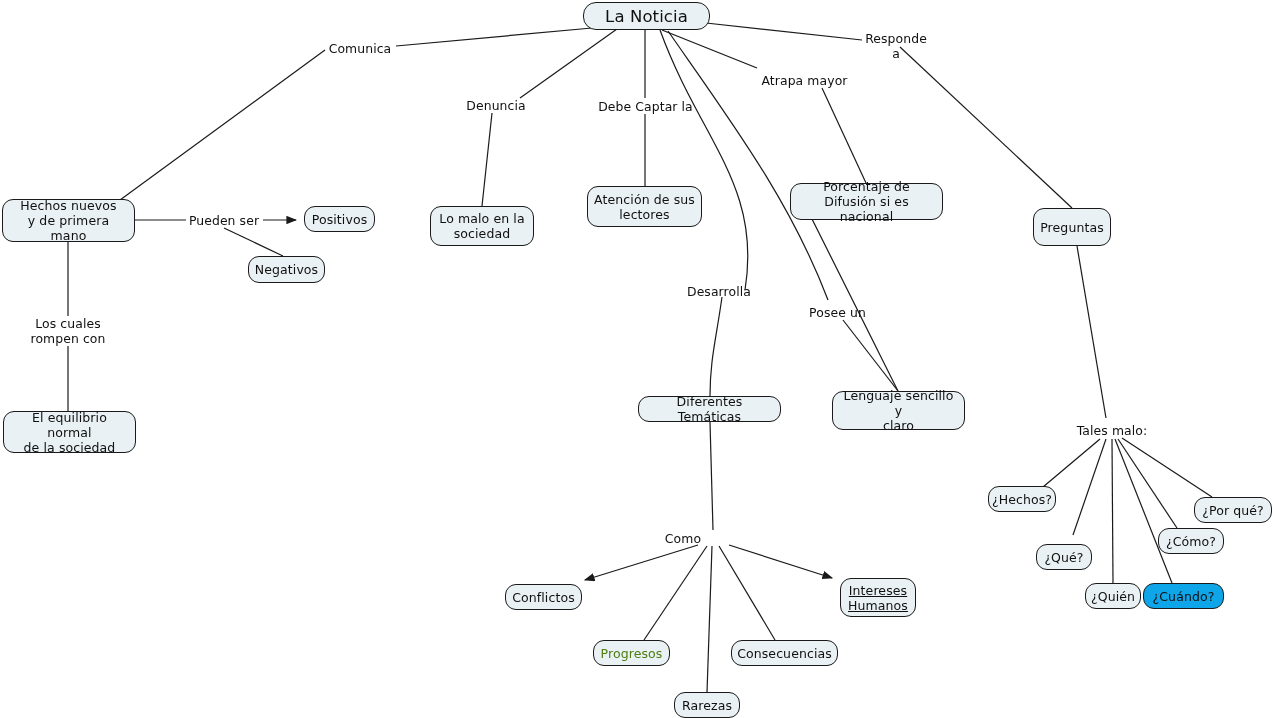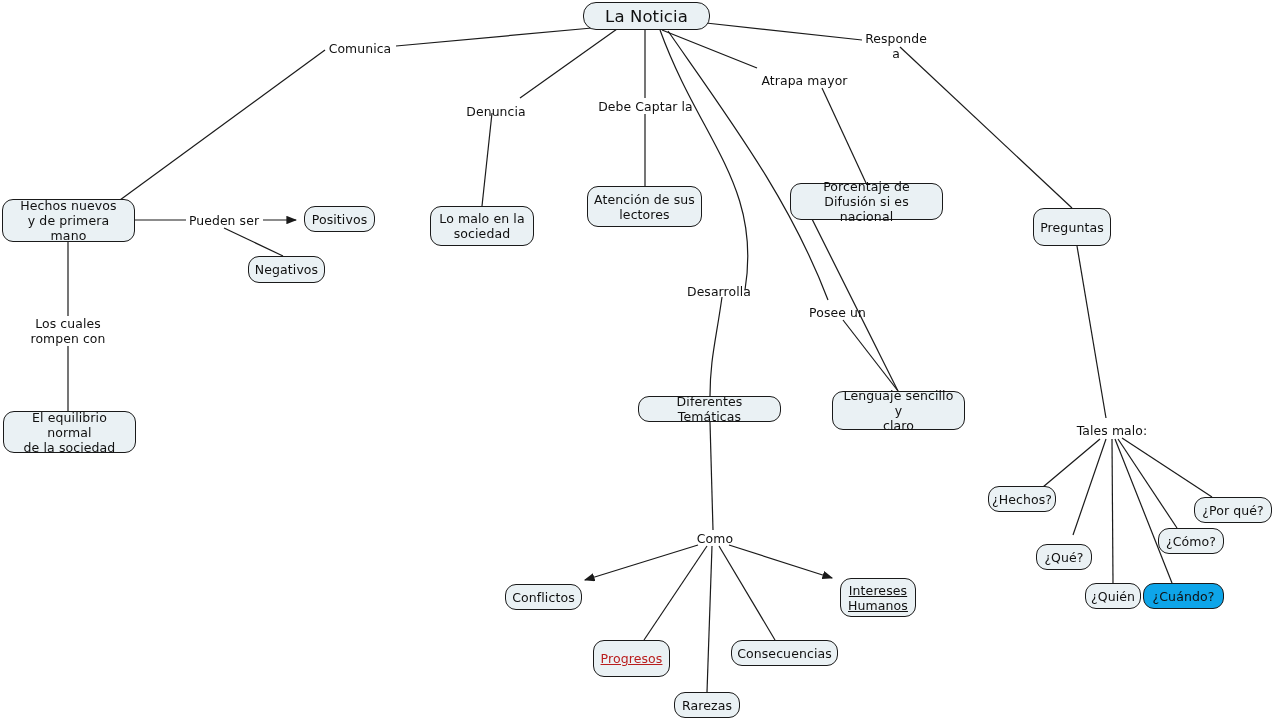--- a/index.html
+++ b/index.html
@@ -121,41 +121,41 @@
 sociedad</div>
       <div class="node" style="left: 587px; top: 186px; width: 115px; height: 41px; background: rgb(234, 241, 244); border-color: rgb(26, 26, 26); color: rgb(16, 16, 16);">Atención de sus
 lectores</div>
       <div class="node" style="left: 790px; top: 183px; width: 153px; height: 37px; background: rgb(234, 241, 244); border-color: rgb(26, 26, 26); color: rgb(16, 16, 16);">Porcentaje de
 Difusión si es nacional</div>
       <div class="node" style="left: 1033px; top: 208px; width: 78px; height: 38px; background: rgb(234, 241, 244); border-color: rgb(26, 26, 26); color: rgb(16, 16, 16);">Preguntas</div>
       <div class="node" style="left: 638px; top: 396px; width: 143px; height: 26px; background: rgb(234, 241, 244); border-color: rgb(26, 26, 26); color: rgb(16, 16, 16);">Diferentes Temáticas</div>
       <div class="node" style="left: 832px; top: 391px; width: 133px; height: 39px; background: rgb(234, 241, 244); border-color: rgb(26, 26, 26); color: rgb(16, 16, 16);">Lenguaje sencillo y
 claro</div>
       <div class="node" style="left: 505px; top: 584px; width: 77px; height: 26px; background: rgb(234, 241, 244); border-color: rgb(26, 26, 26); color: rgb(16, 16, 16);">Conflictos</div>
-      <div class="node" style="left: 593px; top: 640px; width: 77px; height: 37px; background: rgb(234, 241, 244); border-color: rgb(26, 26, 26); color: #b91c1c; text-decoration: underline;">Progresos</div>
+      <div class="node" style="left: 593px; top: 640px; width: 77px; height: 26px; background: rgb(234, 241, 244); border-color: rgb(26, 26, 26); color: #4d7c0f;">Progresos</div>
       <div class="node" style="left: 674px; top: 692px; width: 66px; height: 26px; background: rgb(234, 241, 244); border-color: rgb(26, 26, 26); color: rgb(16, 16, 16);">Rarezas</div>
       <div class="node" style="left: 731px; top: 640px; width: 107px; height: 26px; background: rgb(234, 241, 244); border-color: rgb(26, 26, 26); color: rgb(16, 16, 16);">Consecuencias</div>
       <div class="node" style="left: 840px; top: 578px; width: 76px; height: 39px; background: rgb(234, 241, 244); border-color: rgb(26, 26, 26); color: rgb(16, 16, 16); text-decoration: underline;">Intereses
 Humanos</div>
       <div class="node" style="left: 988px; top: 486px; width: 68px; height: 26px; background: rgb(234, 241, 244); border-color: rgb(26, 26, 26); color: rgb(16, 16, 16);">¿Hechos?</div>
       <div class="node" style="left: 1036px; top: 544px; width: 56px; height: 26px; background: rgb(234, 241, 244); border-color: rgb(26, 26, 26); color: rgb(16, 16, 16);">¿Qué?</div>
       <div class="node" style="left: 1085px; top: 583px; width: 56px; height: 26px; background: rgb(234, 241, 244); border-color: rgb(26, 26, 26); color: rgb(16, 16, 16);">¿Quién</div>
       <div class="node" style="left: 1143px; top: 583px; width: 81px; height: 26px; background: #0ea5e9; border-color: rgb(26, 26, 26); color: rgb(16, 16, 16);">¿Cuándo?</div>
       <div class="node" style="left: 1158px; top: 528px; width: 66px; height: 26px; background: rgb(234, 241, 244); border-color: rgb(26, 26, 26); color: rgb(16, 16, 16);">¿Cómo?</div>
       <div class="node" style="left: 1194px; top: 497px; width: 78px; height: 26px; background: rgb(234, 241, 244); border-color: rgb(26, 26, 26); color: rgb(16, 16, 16);">¿Por qué?</div>
     </div>
   <div id="labels-group">
       <div class="linklabel" style="left: 325px; top: 41px; width: 70px; color: rgb(16, 16, 16);">Comunica</div>
-      <div class="linklabel" style="left: 464px; top: 98px; width: 64px; color: rgb(16, 16, 16); margin-top: 6px;">Denuncia</div>
+      <div class="linklabel" style="left: 464px; top: 98px; width: 64px; color: rgb(16, 16, 16);">Denuncia</div>
       <div class="linklabel" style="left: 598px; top: 99px; width: 95px; color: rgb(16, 16, 16);">Debe Captar la</div>
       <div class="linklabel" style="left: 758px; top: 73px; width: 93px; color: rgb(16, 16, 16);">Atrapa mayor</div>
       <div class="linklabel" style="left: 862px; top: 31px; width: 68px; color: rgb(16, 16, 16);">Responde
 a</div>
       <div class="linklabel" style="left: 186px; top: 213px; width: 76px; color: rgb(16, 16, 16);">Pueden ser</div>
       <div class="linklabel" style="left: 25px; top: 316px; width: 86px; color: rgb(16, 16, 16);">Los cuales
 rompen con</div>
       <div class="linklabel" style="left: 684px; top: 284px; width: 70px; color: rgb(16, 16, 16);">Desarrolla</div>
       <div class="linklabel" style="left: 806px; top: 305px; width: 63px; color: rgb(16, 16, 16);">Posee un</div>
       <div class="linklabel" style="left: 1072px; top: 423px; width: 80px; color: rgb(16, 16, 16);">Tales malo:</div>
-      <div class="linklabel" style="left: 695px; top: 531px; width: 40px; color: rgb(16, 16, 16);">Como</div>
+      <div class="linklabel" style="left: 663px; top: 531px; width: 40px; color: rgb(16, 16, 16);">Como</div>
     </div>
 
 </div>
 
 </body></html>

